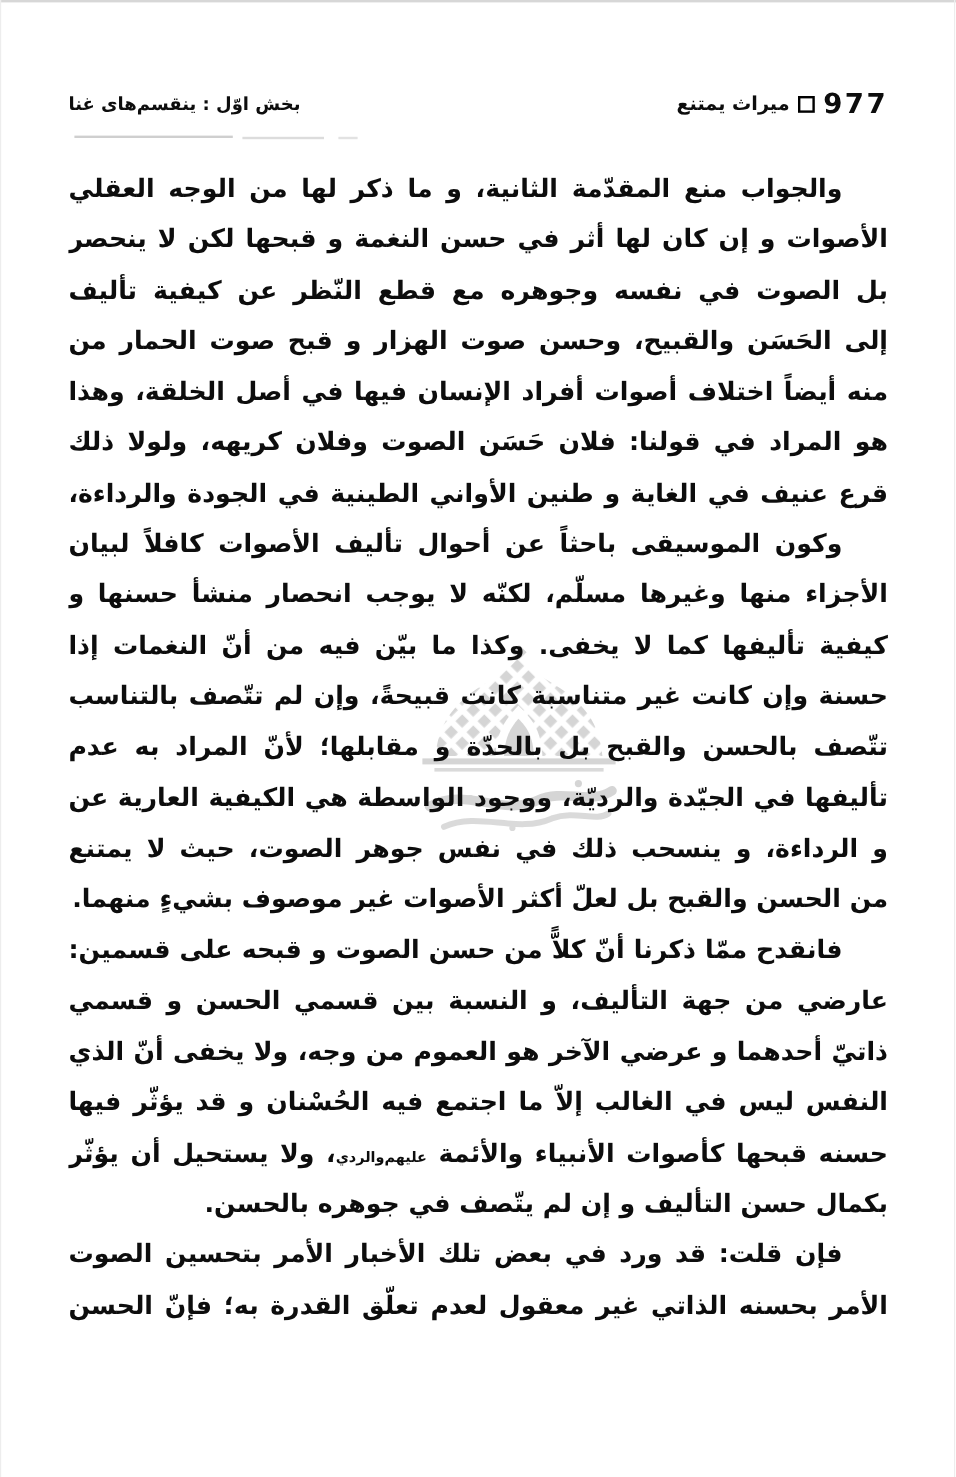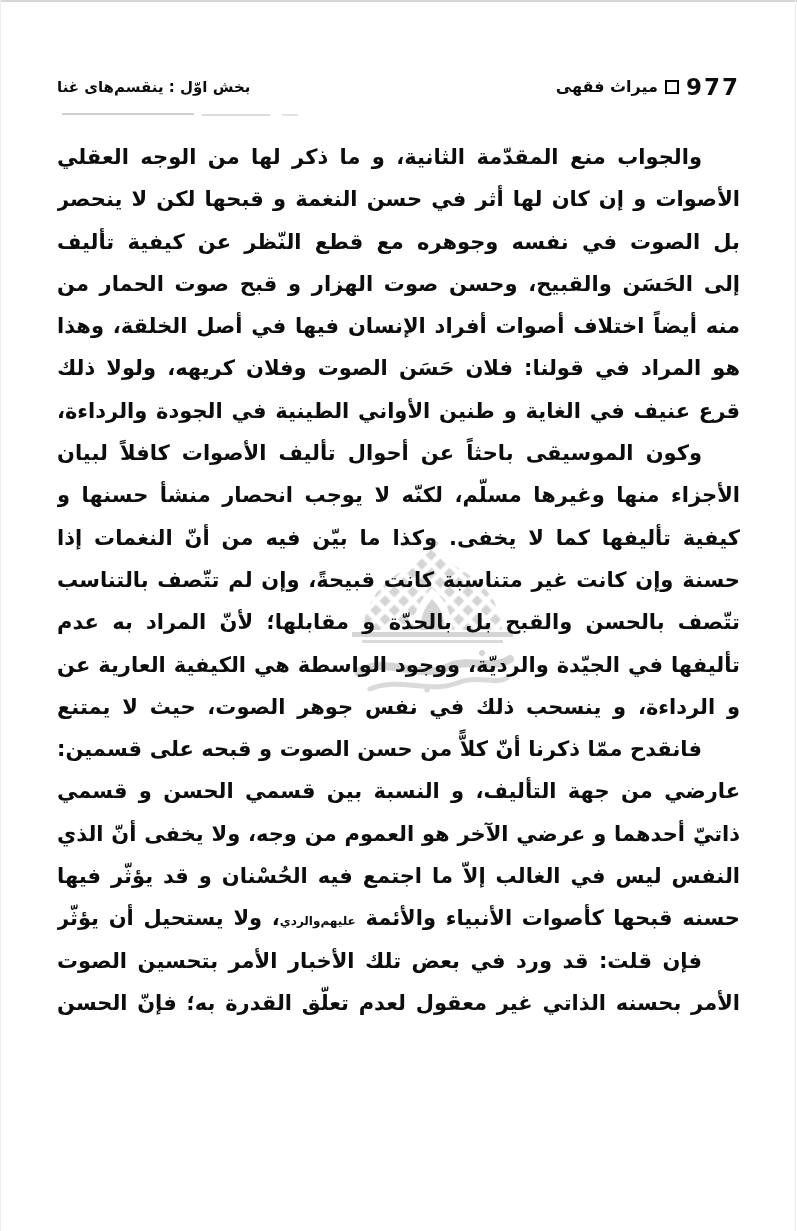--- a/index.html
+++ b/index.html
@@ -47,21 +47,21 @@
 <div class="edge-left"></div>
 <div class="edge-right"></div>
 <div class="hdr-rule r1"></div>
 <div class="hdr-rule r2"></div>
 <div class="hdr-rule r3"></div>
 
 <div class="hdr">
   <div class="hdr-right">
     <span class="pagenum">977</span>
     <span class="sq"></span>
-    <span class="jtitle">ميراث فقهى</span>
+    <span class="jtitle">ميراث يمتنع</span>
   </div>
   <div class="hdr-left">بخش اوّل : ينقسم‌های غنا</div>
 </div>
 
 <svg class="wm" viewBox="0 0 205 168">
   <defs>
     <pattern id="wm-lattice" width="13" height="13" patternUnits="userSpaceOnUse" patternTransform="rotate(45)">
       <rect x="1.5" y="1.5" width="8" height="8" fill="#b4b4b4"></rect>
     </pattern>
   </defs>
@@ -94,25 +94,27 @@
     <div class="tl last">قرع عنيف في الغاية و طنين الأواني الطينية في الجودة والرداءة، وهو كما ترى.</div>
   </div>
   <div class="para">
     <div class="tl first">وكون الموسيقى باحثاً عن أحوال تأليف الأصوات كافلاً لبيان مناسبة</div>
     <div class="tl">الأجزاء منها وغيرها مسلّم، لكنّه لا يوجب انحصار منشأ حسنها و قبحها في</div>
     <div class="tl">كيفية تأليفها كما لا يخفى. وكذا ما بيّن فيه من أنّ النغمات إذا كانت متناسبة تكون</div>
     <div class="tl">حسنة وإن كانت غير متناسبة كانت قبيحةً، وإن لم تتّصف بالتناسب والعدم لم</div>
     <div class="tl">تتّصف بالحسن والقبح بل بالحدّة و مقابلها؛ لأنّ المراد به عدم انحصار كيفية</div>
     <div class="tl">تأليفها في الجيّدة والرديّة، ووجود الواسطة هي الكيفية العارية عن كلٍّ من الجودة</div>
     <div class="tl">و الرداءة، و ينسحب ذلك في نفس جوهر الصوت، حيث لا يمتنع خلوّه عن كلٍّ</div>
+    <div class="tl last">من الحسن والقبح بل لعلّ أكثر الأصوات غير موصوف بشيءٍ منهما.</div>
   </div>
   <div class="para">
     <div class="tl first">فانقدح ممّا ذكرنا أنّ كلاًّ من حسن الصوت و قبحه على قسمين: ذاتي و</div>
     <div class="tl">عارضي من جهة التأليف، و النسبة بين قسمي الحسن و قسمي القبح بل و بين</div>
     <div class="tl">ذاتيّ أحدهما و عرضي الآخر هو العموم من وجه، ولا يخفى أنّ الذي يؤثّر في</div>
     <div class="tl">النفس ليس في الغالب إلاّ ما اجتمع فيه الحُسْنان و قد يؤثّر فيها صوتٌ بكمال</div>
     <div class="tl"><span>حسنه قبحها كأصوات الأنبياء والأئمة </span><span class="hon">عليهم‌والردي</span><span>، ولا يستحيل أن يؤثّر فيها صوت</span></div>
+    <div class="tl last">بكمال حسن التأليف و إن لم يتّصف في جوهره بالحسن.</div>
   </div>
   <div class="para">
     <div class="tl first">فإن قلت: قد ورد في بعض تلك الأخبار الأمر بتحسين الصوت بالقرآن و</div>
     <div class="tl">الأمر بحسنه الذاتي غير معقول لعدم تعلّق القدرة به؛ فإنّ الحسن الصوت خلقة</div>
   </div>
 </div>
 
 </body></html>

